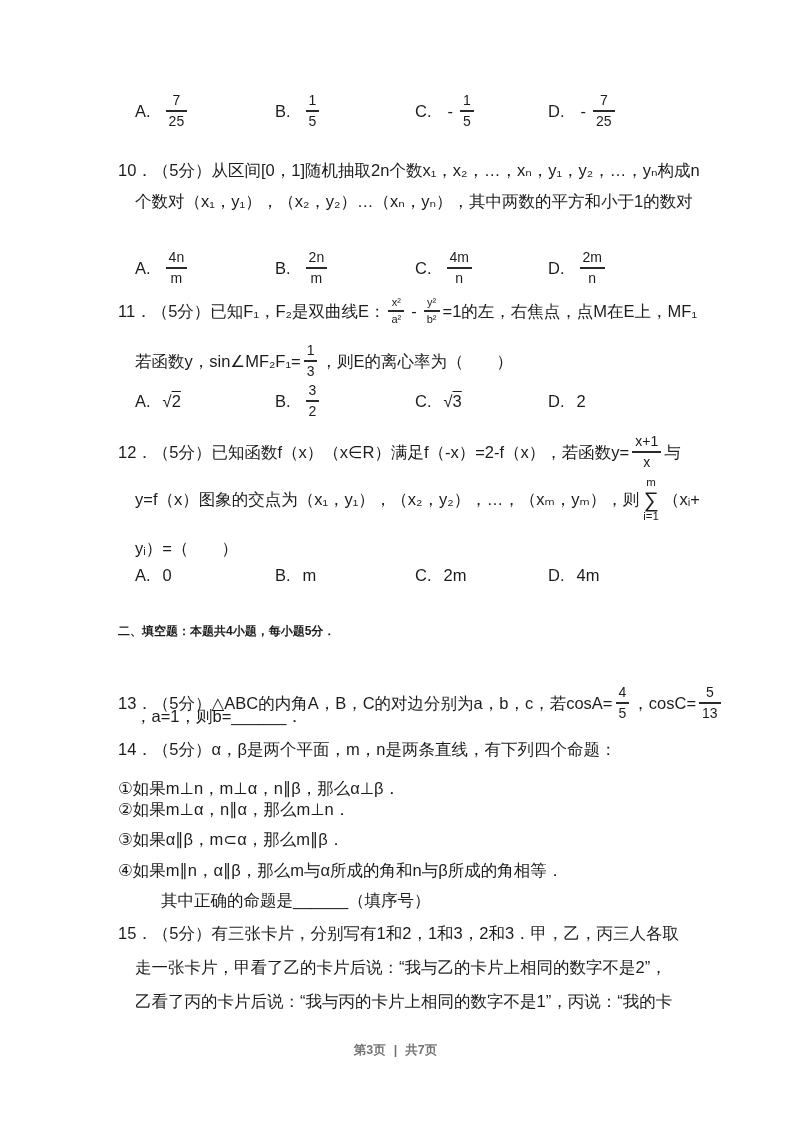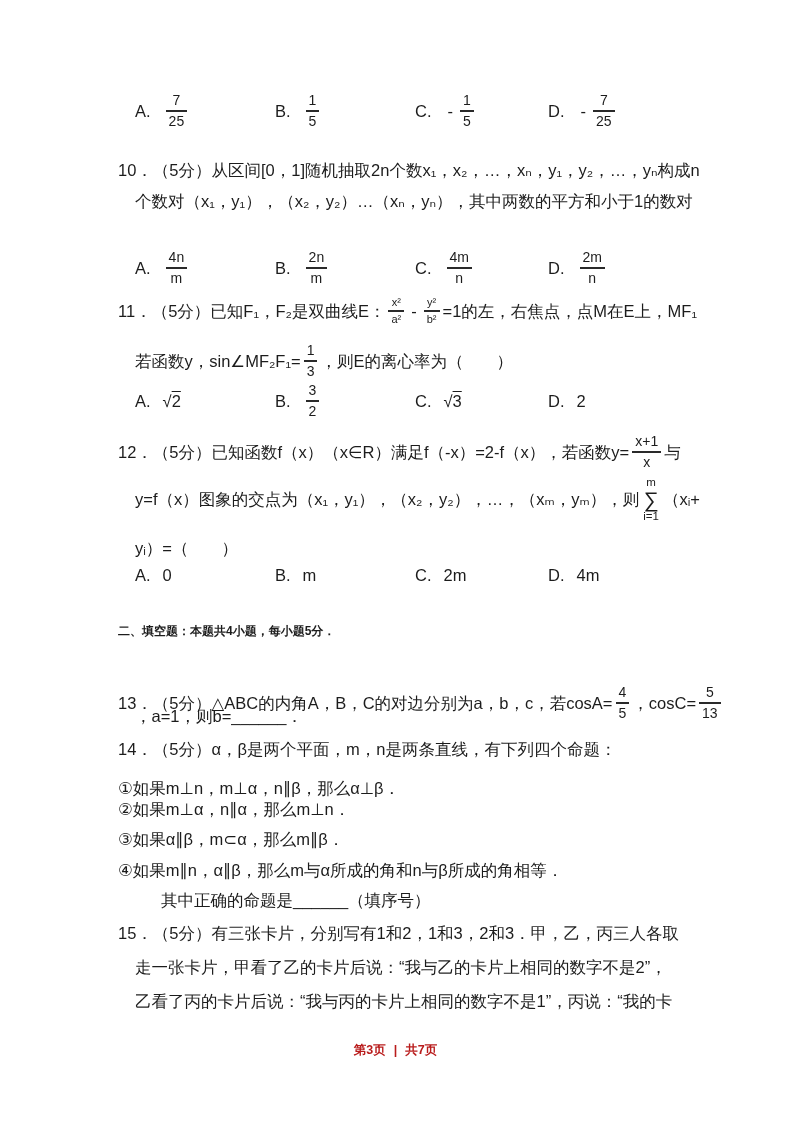--- a/index.html
+++ b/index.html
@@ -19,21 +19,21 @@
           font-size:14px; line-height:1.2; margin:0 3px; }
   .frac .bar { align-self:stretch; height:1.5px; background:#2a2a2a; margin:1px 0; }
   .frac .num, .frac .den { padding:0 3px; text-align:center; }
   .bigfrac { font-size:11px; }
   .sum { display:inline-flex; flex-direction:column; align-items:center;
          font-size:11.5px; line-height:1.1; margin:0 4px; }
   .sum-sym { font-size:21px; line-height:1; }
   .sqrt-body { text-decoration:overline; }
   .sec-title { font-weight:bold; font-size:12px; }
   .footer { position:absolute; top:1042px; left:0; width:100%; text-align:center;
-            font-size:12.5px; color:#b91c1c; }
+            font-size:12.5px; color:#737373; }
   .footer span { margin:0 4px; font-weight:bold; }
   .mop { margin:0 4px; }
 </style>
 </head>
 <body>
 
 <div class="page">
 
   <div class="opts" style="top:84px; height:54px;">
     <div class="cell c1">

